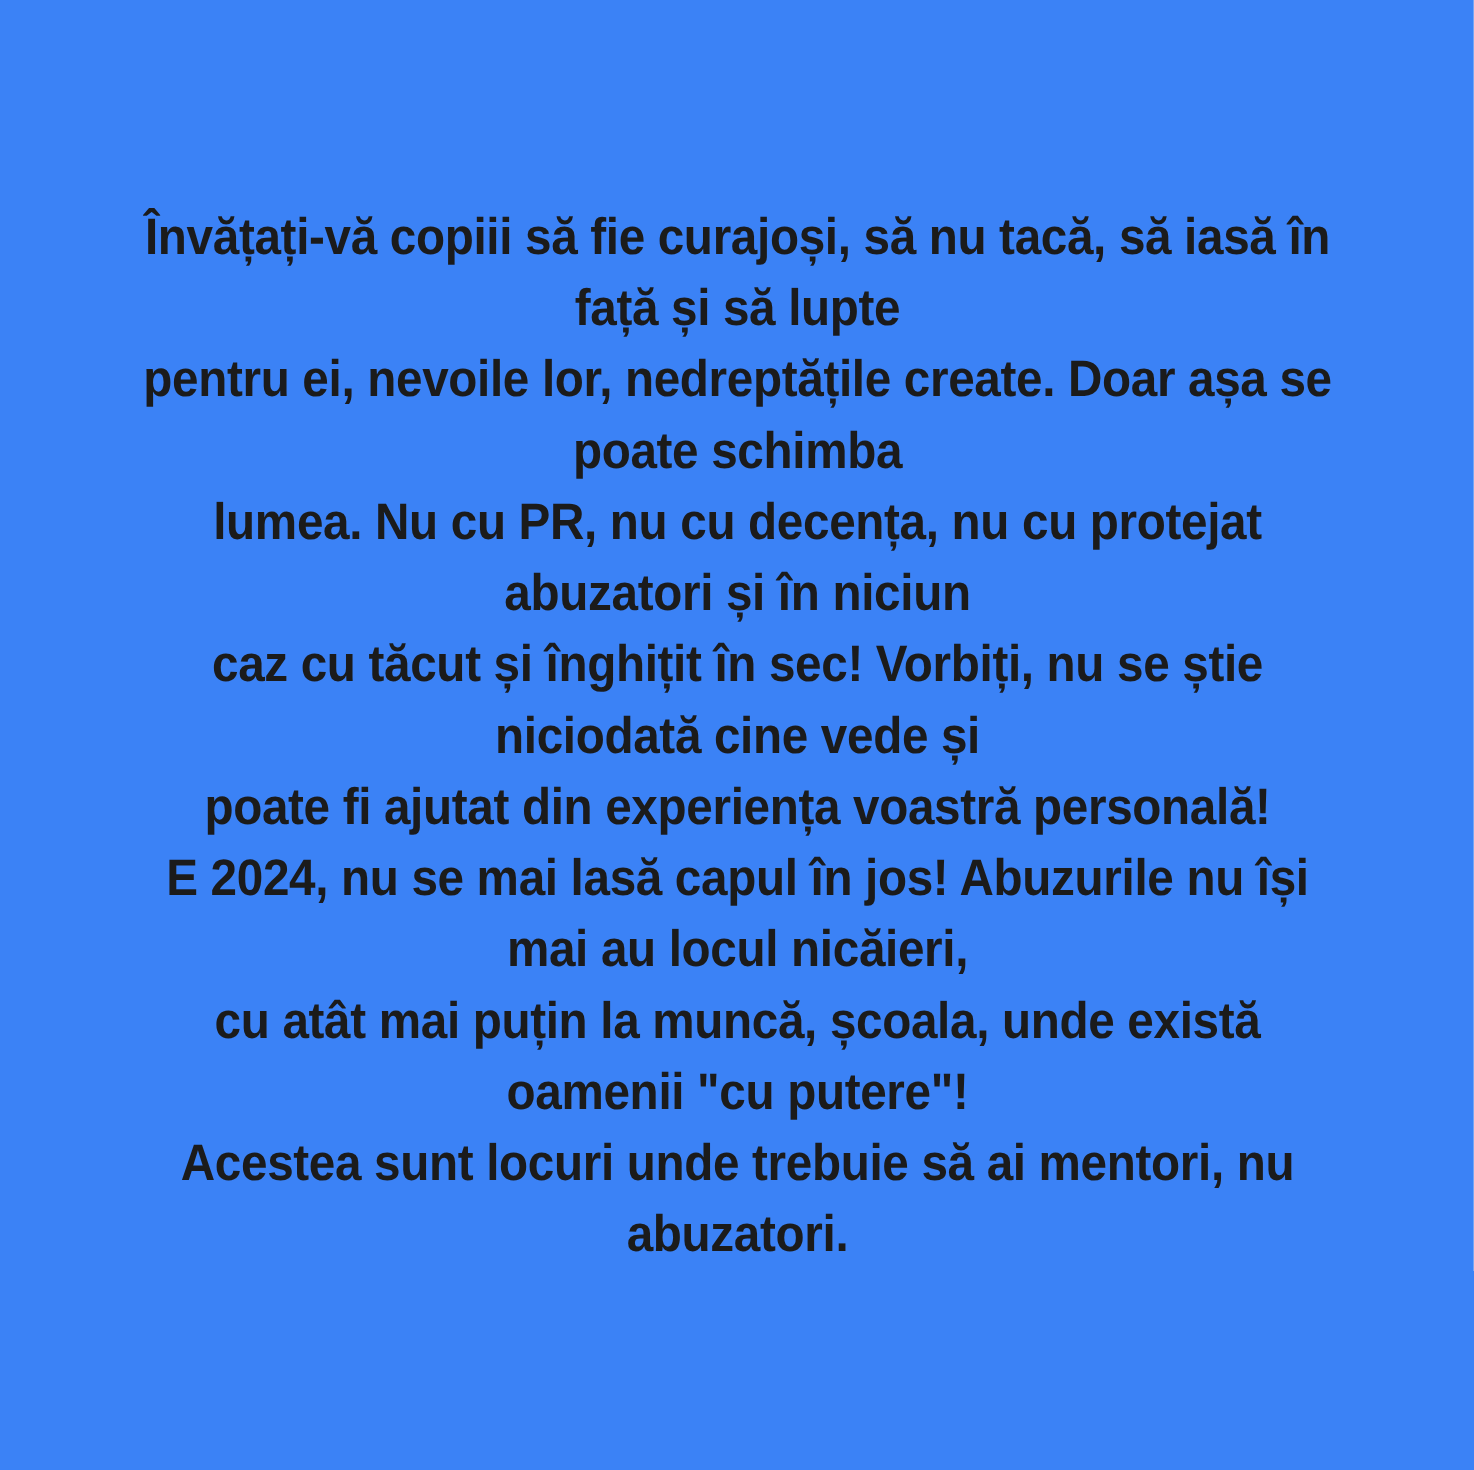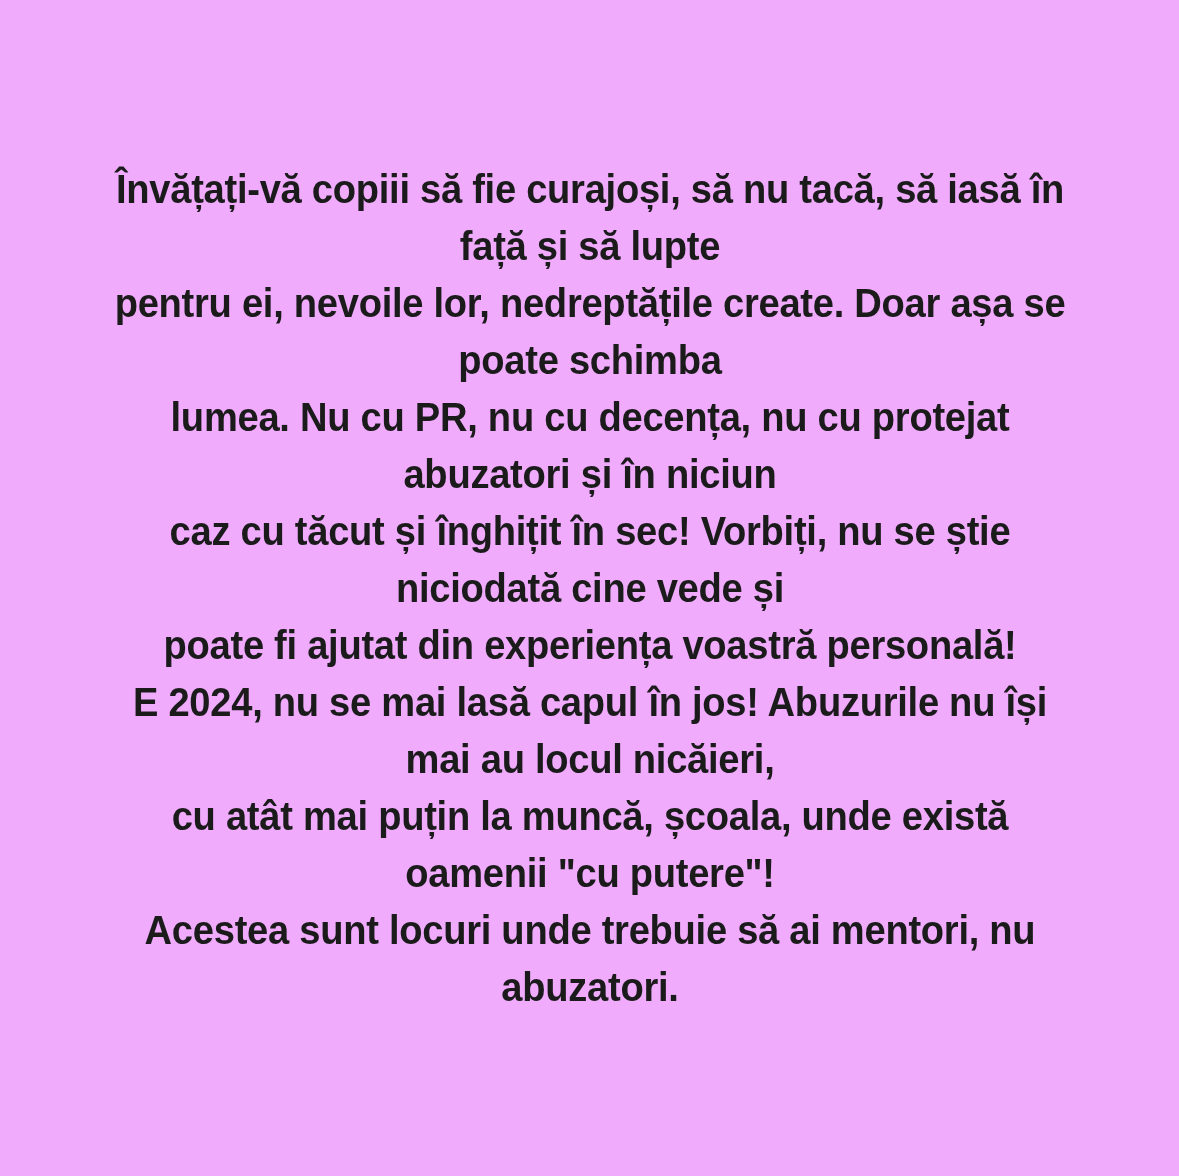--- a/index.html
+++ b/index.html
@@ -10,21 +10,21 @@
     width: 1179px;
     height: 1176px;
     background: #f2f1ef;
     font-family: "Liberation Sans", sans-serif;
     overflow: hidden;
   }
   .canvas {
     position: relative;
     width: 1179px;
     height: 1176px;
-    background: #f0abfc;
+    background: #3b82f6;
     display: flex;
     align-items: center;
     justify-content: center;
     box-sizing: border-box;
   }
   .quote-block {
     width: 1040px;
     text-align: center;
     color: #1b1b1b;
     font-family: "Liberation Sans", sans-serif;

